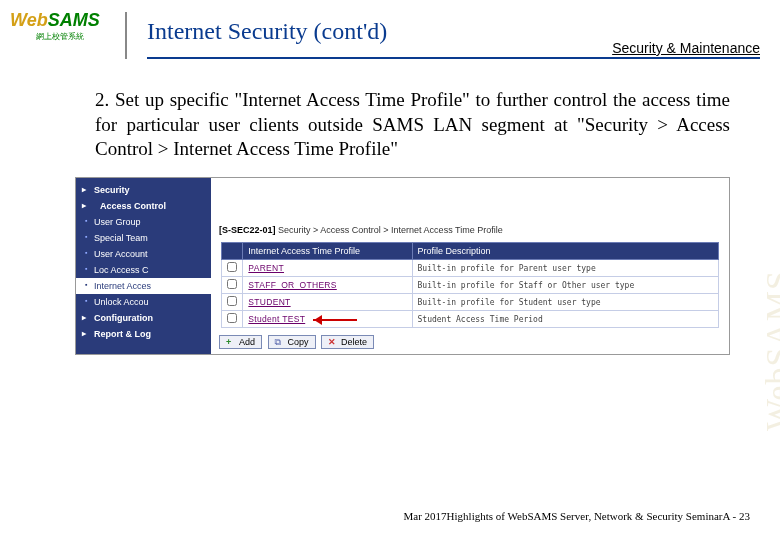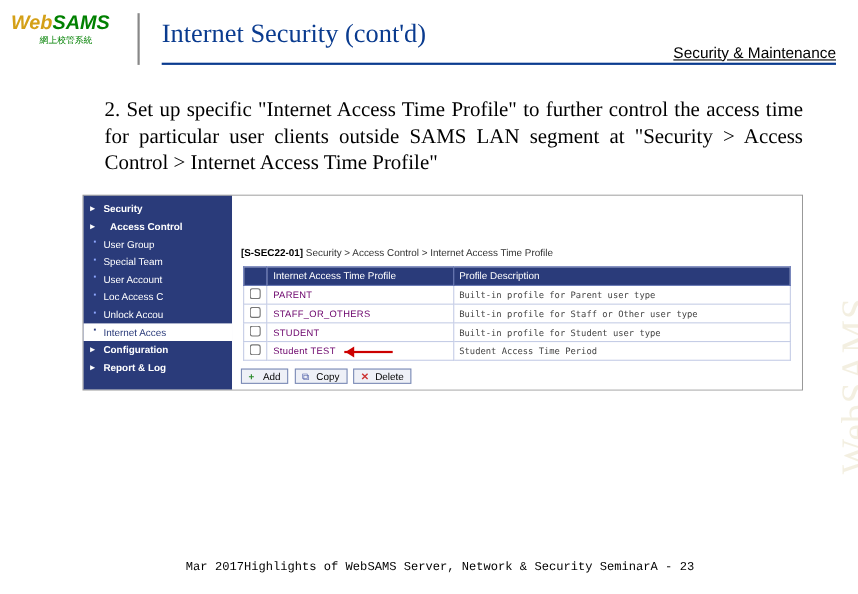--- a/index.html
+++ b/index.html
@@ -28,34 +28,34 @@
   .sidebar-sub::before { content: "▪"; position: absolute; left: 9px; color: #8fa8ff; font-size: 7px; }
   .sidebar-sub.sel::before { color: #2a3b7a; }
   
   .main-panel { flex: 1; background: #fff; }
   .crumb { padding: 5px 8px; font-size: 9px; color: #333; margin-top: 42px; }
   .crumb b { color: #000; }
   .table { width: 96%; margin: 2px auto; border-collapse: collapse; font-size: 9px; }
   .table th { background: #2a3b7a; color: #fff; padding: 3px 5px; text-align: left; border: 1px solid #6b7bb5; font-weight: normal; }
   .table td { border: 1px solid #c5cde6; padding: 2px 5px; }
   .table td:first-child { width: 14px; text-align: center; }
-  .profile-link { color: #6a006a; font-size: 8.5px; letter-spacing: 0.3px; }
+  .profile-link { color: #6a006a; text-decoration: underline; font-size: 8.5px; letter-spacing: 0.3px; }
   .desc { font-family: monospace; font-size: 8px; color: #444; }
   .arrow-annot { display: inline-block; width: 50px; height: 8px; position: relative; margin-left: 8px; vertical-align: middle; }
   .arrow-annot::before { content: ""; position: absolute; left: 0; top: 3px; width: 44px; height: 2px; background: #cc0000; }
   .arrow-annot::after { content: ""; position: absolute; left: -4px; top: -1px; border: 5px solid transparent; border-right: 8px solid #cc0000; }
   
   .btns { padding: 5px 8px; }
   .btn { display: inline-flex; align-items: center; gap: 3px; border: 1px solid #7a8ab5; background: #eef0f7; padding: 1px 6px; font-size: 9px; cursor: pointer; margin-right: 3px; }
   .btn-icon { width: 10px; height: 10px; display: inline-block; }
   .i-add { color: #2a8a2a; font-weight: bold; }
   .i-copy { color: #4a5aa5; }
   .i-del { color: #cc3333; font-weight: bold; }
   
-  .footer { position: absolute; bottom: 18px; left: 0; width: 100%; display: flex; justify-content: center; padding: 0 30px 0 50px; font-size: 11px; font-family: Liberation Mono, monospace; }
+  .footer { position: absolute; bottom: 18px; left: 0; width: 100%; display: flex; justify-content: flex-end; padding: 0 30px 0 50px; font-size: 11px; font-family: Liberation Serif, serif; }
   .watermark { position: absolute; right: 2px; top: 50%; transform: translateY(-50%) rotate(-90deg); transform-origin: right center; font-size: 34px; color: rgba(200,180,120,0.22); font-family: "Times New Roman", serif; letter-spacing: 1px; white-space: nowrap; }
   input[type=checkbox]{ width:10px; height:10px; }
 </style>
 </head>
 <body>
 
 <div class="header">
   <div class="logo">
     <div class="logo-main">
       <span class="logo-web">Web</span><span class="logo-sams">SAMS</span>
@@ -73,22 +73,22 @@
 
 <div class="screenshot">
   <div class="sidebar">
     <div class="sidebar-head">Security</div>
     <div class="sidebar-head" style="padding-left:24px">Access Control</div>
     <div id="sidebar-items">
         <div class="sidebar-sub">User Group</div>
         <div class="sidebar-sub">Special Team</div>
         <div class="sidebar-sub">User Account</div>
         <div class="sidebar-sub">Loc Access C</div>
+        <div class="sidebar-sub sel">Internet Acces</div>
         <div class="sidebar-sub">Unlock Accou</div>
-        <div class="sidebar-sub sel">Internet Acces</div>
       </div>
     <div class="sidebar-head">Configuration</div>
     <div class="sidebar-head">Report &amp; Log</div>
   </div>
   <div class="main-panel">
     <div class="crumb">
       <b>[S-SEC22-01]</b>
       <span>Security &gt; Access Control &gt; Internet Access Time Profile</span>
     </div>
     <table class="table">

